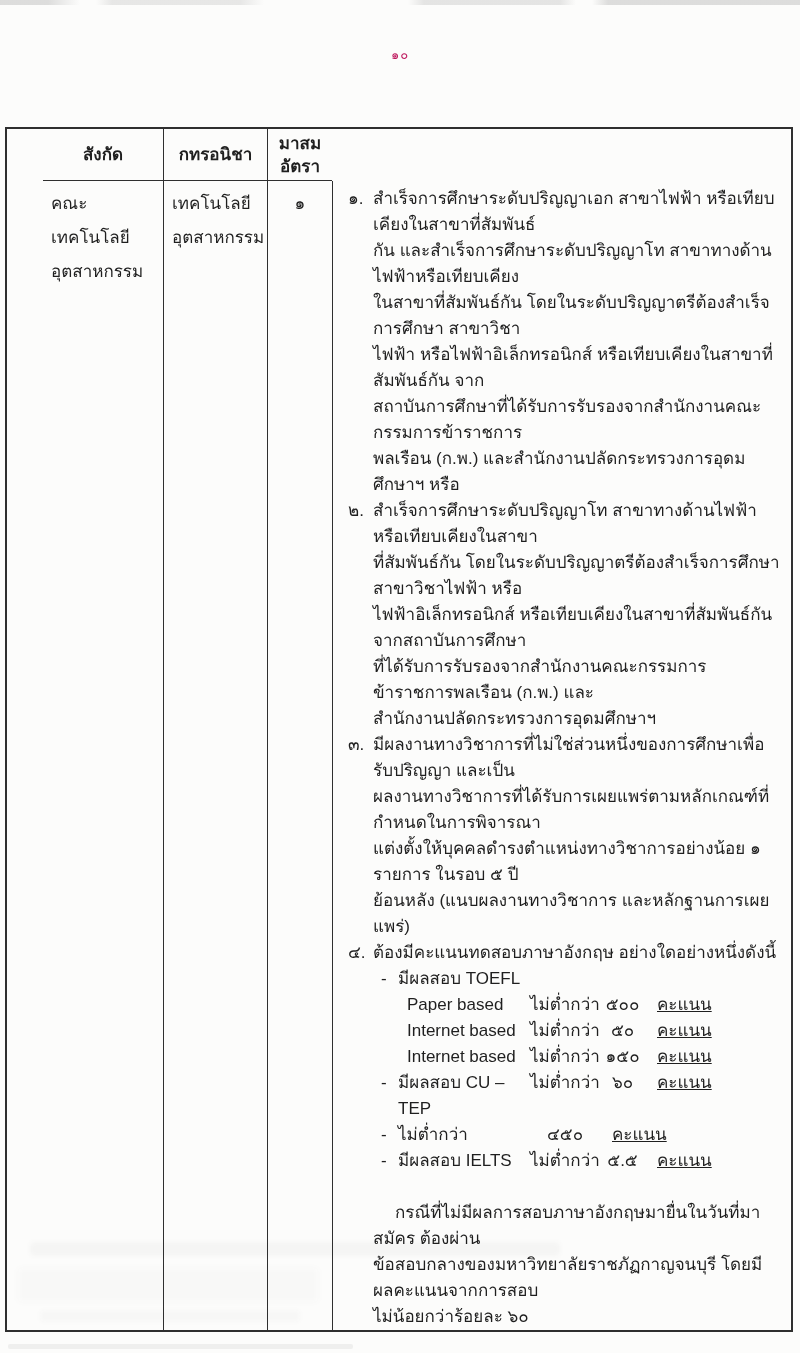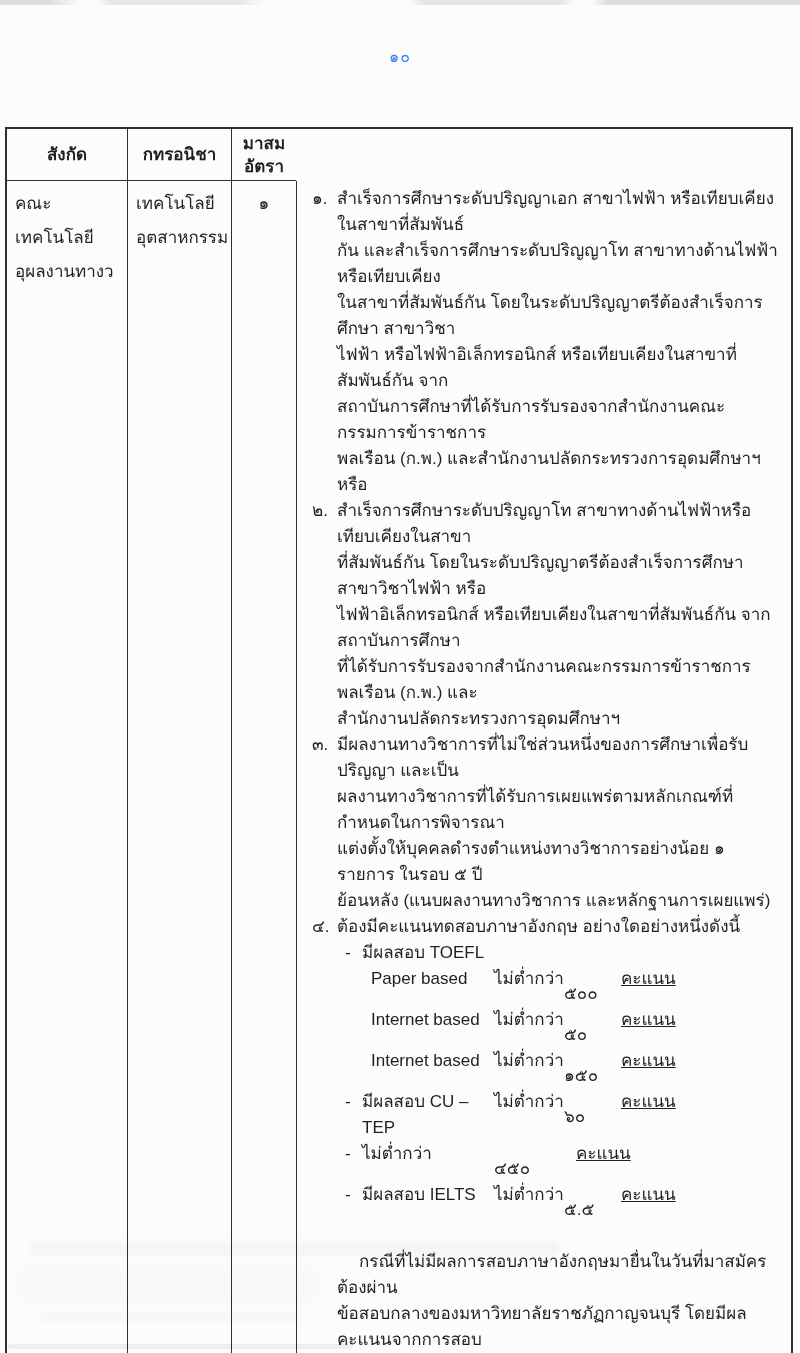--- a/index.html
+++ b/index.html
@@ -7,51 +7,51 @@
     width:800px;height:1353px;
     background:#fcfcfb;
     font-family:"Liberation Sans", sans-serif;
     color:#1f1f1f;
     position:relative;
     overflow:hidden;
   }
   
   .page-number{
     position:absolute;top:44px;left:0;width:100%;
-    text-align:center;font-size:16px;color:#3b82f6;letter-spacing:1px;
+    text-align:center;font-size:13px;color:#be185d;letter-spacing:1px;
   }
   
   .doc-table{
     position:absolute;left:5px;top:127px;width:788px;
     border:2px solid #2f2f2f;
     box-sizing:border-box;
     background:transparent;
   }
-  .t-row{display:grid;grid-template-columns:120px 104px 65px 1fr;}
+  .t-row{display:grid;grid-template-columns:120px 104px 65px 1fr;padding-left:36px;}
   .cell{box-sizing:border-box;font-size:17px;}
   .cell + .cell{border-left:1.5px solid #2f2f2f;}
   .t-head .cell{
     border-bottom:1.5px solid #2f2f2f;
     height:52px;
     display:flex;align-items:center;justify-content:center;
     font-weight:bold;text-align:center;
     white-space:pre-line;line-height:23px;
   }
   .t-body .cell{min-height:1046px;}
   .cell-text{padding:6px 6px 0 8px;white-space:pre-line;line-height:34px;}
   .count-text{padding-top:6px;text-align:center;line-height:34px;}
   
   .qual{padding-top:5px;line-height:26px;}
   .q-item{display:grid;grid-template-columns:25px 1fr;padding-left:15px;padding-right:8px;}
   .q-num{white-space:nowrap;}
   .q-text{white-space:pre-line;}
   .dash-row{display:grid;grid-template-columns:17px 1fr;margin-left:48px;margin-right:8px;}
   .score-row{display:grid;grid-template-columns:17px 132px 70px 45px auto;margin-left:48px;margin-right:8px;}
   .score-row .name.pad{padding-left:9px;}
-  .score-row .score{text-align:left;margin-top:15px;}
+  .score-row .score{text-align:center;}
   .score-row .unit{padding-left:12px;text-decoration:underline;}
   .spacer-line{height:26px;}
   .note{margin-left:40px;margin-right:10px;text-indent:22px;white-space:pre-line;}
   
   .artifact{position:absolute;pointer-events:none;}
   .artifact.top-edge{top:0;left:0;width:100%;height:5px;
     background:linear-gradient(90deg, rgba(110,110,110,.22) 0 6%, transparent 10% 12%,
       rgba(120,120,120,.16) 14% 30%, transparent 33% 51%, rgba(120,120,120,.18) 53% 70%,
       transparent 72% 74%, rgba(110,110,110,.22) 76% 100%);
   }
@@ -70,21 +70,21 @@
 <div class="doc-table">
   <div class="t-head t-row">
     <div class="cell">สังกัด</div>
     <div class="cell">กทรอนิชา</div>
     <div class="cell">มาสม
 อัตรา</div>
   </div>
   <div class="t-body t-row">
     <div class="cell">
       <div class="cell-text">คณะเทคโนโลยี
-อุผลงานทางว</div>
+อุตสาหกรรม</div>
     </div>
     <div class="cell">
       <div class="cell-text">เทคโนโลยี
 อุตสาหกรรม</div>
     </div>
     <div class="cell">
       <div class="count-text">๑</div>
     </div>
     <div class="cell">
       <div class="qual">

